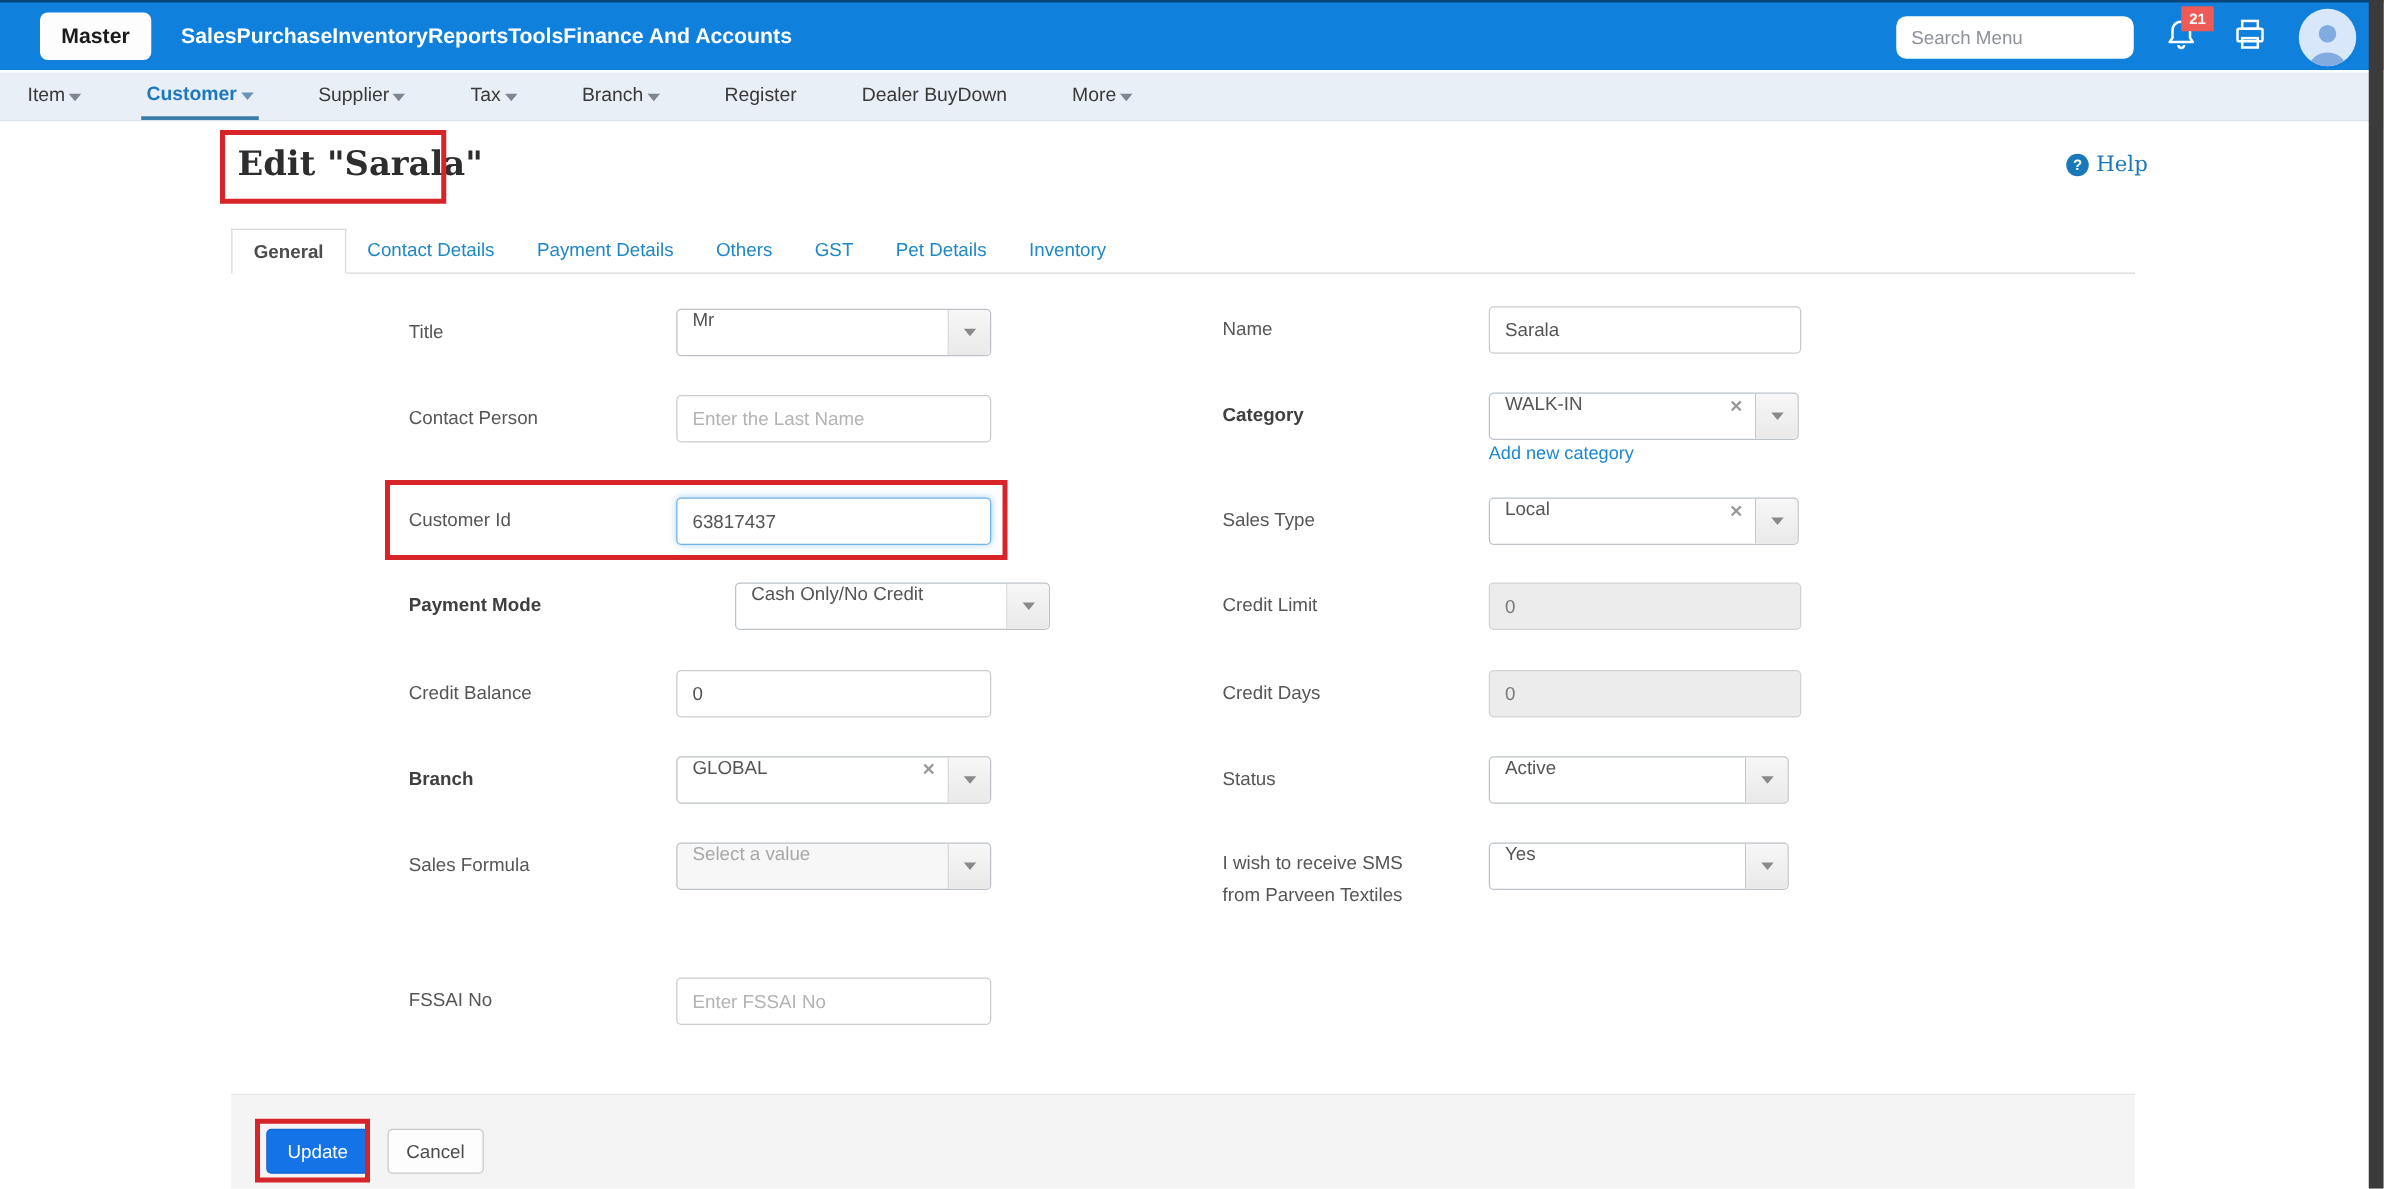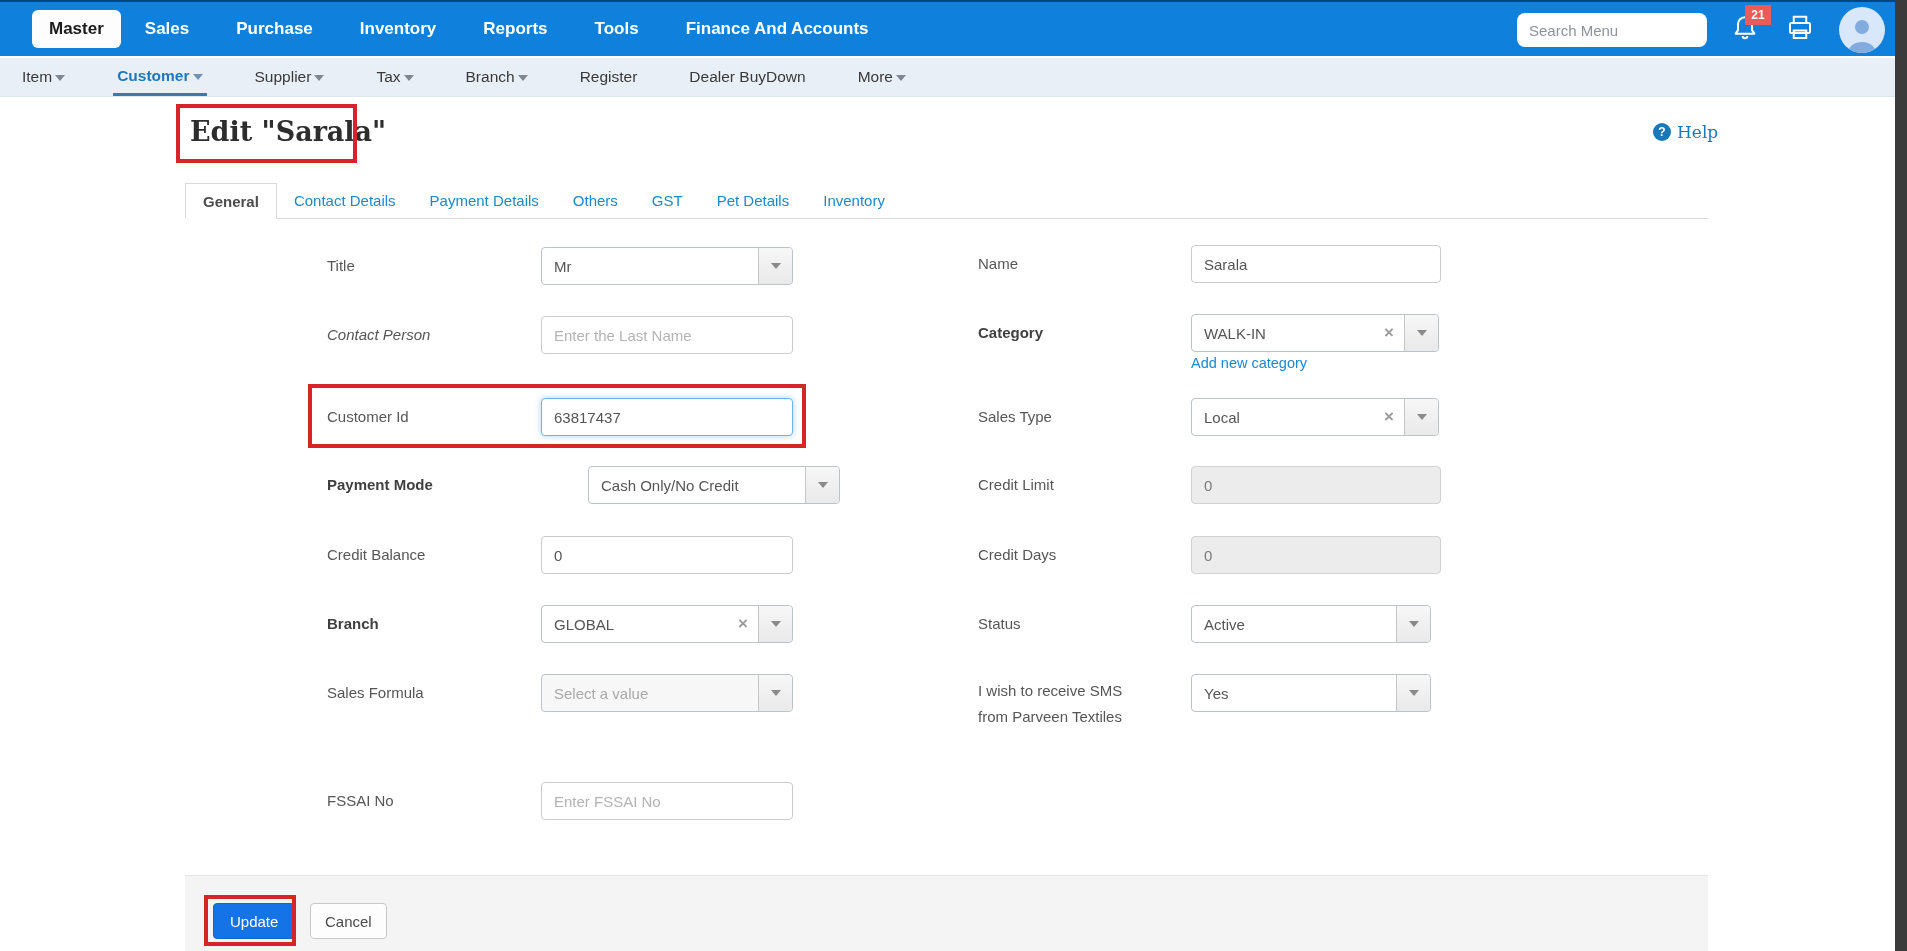--- a/index.html
+++ b/index.html
@@ -6,21 +6,21 @@
   html,body { width:1907px; height:951px; overflow:hidden; background:#fff;
               font-family:"Liberation Sans", sans-serif; }
   #screen { position:relative; width:1907px; height:951px; background:#fff; }
 
   
   .topnav { position:absolute; left:0; top:0; width:1907px; height:56px;
             background:#0f80dc; border-top:2px solid rgba(0,0,0,.45);
             display:flex; align-items:center; }
   .master-btn { margin-left:32px; background:#fdfdfd; color:#1b1b1b; font-weight:bold;
             font-size:17px; padding:9px 17px; border-radius:6px; border:none; cursor:pointer; }
-  .topnav-items { display:flex; align-items:center; margin-left:24px; gap:47px; list-style:none; }
+  .topnav-items { display:flex; align-items:center; margin-left:24px; list-style:none; }
   .topnav-item { color:#fff; font-weight:bold; font-size:17px; cursor:pointer; white-space:nowrap; }
   .top-right { position:absolute; right:22px; top:0; height:56px; display:flex; align-items:center; gap:24px; }
   .search-box { width:190px; height:34px; border:none; border-radius:8px; padding:0 12px;
             font-size:15px; color:#444; outline:none; }
   .search-box::placeholder { color:#8d9299; }
   .bell-wrap { position:relative; width:30px; height:34px; cursor:pointer; }
   .badge { position:absolute; top:-8px; left:14px; min-width:26px; height:20px; background:#ee5a55;
            color:#fff; font-size:12px; font-weight:bold; border-radius:0; display:flex;
            align-items:center; justify-content:center; padding:0 5px; }
   .avatar { width:46px; height:46px; border-radius:50%; background:#d8e8fa; display:flex;
@@ -56,21 +56,21 @@
   
   .lbl { position:absolute; font-size:15px; color:#565656; }
   .lbl.bold { font-weight:bold; color:#3f3f3f; }
   .ctrl { position:absolute; height:38px; }
   .txt { width:100%; height:38px; border:1px solid #cbcbcb; border-radius:4px; padding:0 12px;
          font-size:15px; color:#555; outline:none; background:#fff; font-family:"Liberation Sans", sans-serif; }
   .txt::placeholder { color:#b3b3b3; }
   .txt.focused { border-color:#6fb3e8; box-shadow:0 0 6px rgba(102,175,233,.55); }
   .txt.disabled { background:#ececec; border-color:#d2d2d2; color:#7a7a7a; }
   .select { position:absolute; height:38px; border:1px solid #bcc2c7; border-radius:4px;
-            background:#fff; display:flex; align-items:center; cursor:pointer; }
+            background:#fff; display:flex; cursor:pointer; }
   .select .sel-text { flex:1; padding:0 12px; font-size:15px; color:#555; overflow:hidden; white-space:nowrap; }
   .select .sel-text.ph { color:#a8a8a8; }
   .select.gray { background:#f7f7f7; }
   .sel-clear { color:#9a9a9a; font-size:17px; font-weight:bold; padding:0 10px; cursor:pointer; }
   .sel-btn { width:34px; height:36px; background:linear-gradient(#f7f7f7,#e9e9e9);
              border-left:1px solid #c6c6c6; border-radius:0 4px 4px 0; display:flex;
              align-items:center; justify-content:center; cursor:pointer; }
   .tri { width:0; height:0; border-left:5px solid transparent; border-right:5px solid transparent;
          border-top:6px solid #8a8a8a; }
   .sub-link { position:absolute; font-size:14.5px; color:#1d87d0; cursor:pointer; }
@@ -186,21 +186,21 @@
   </div>
 
   <span class="lbl" style="left:327px; top:257px;">Title</span>
   <div class="select" style="left:541px; top:247px; width:252px;">
     <span class="sel-text">Mr</span>
     <span class="sel-btn">
         <i class="tri"></i>
       </span>
   </div>
 
-  <span class="lbl" style="left:327px; top:326px;font-style:italic;">Contact Person</span>
+  <span class="lbl" style="left:327px; top:326px;">Contact Person</span>
   <div class="ctrl" style="left:541px; top:316px; width:252px;">
     <input class="txt" placeholder="Enter the Last Name" style="">
   </div>
 
   <span class="lbl" style="left:327px; top:408px;">Customer Id</span>
   <div class="ctrl" style="left:541px; top:398px; width:252px;">
     <input class="txt focused" value="63817437" style="">
   </div>
 
   <span class="lbl bold" style="left:327px; top:476px;">Payment Mode</span>

